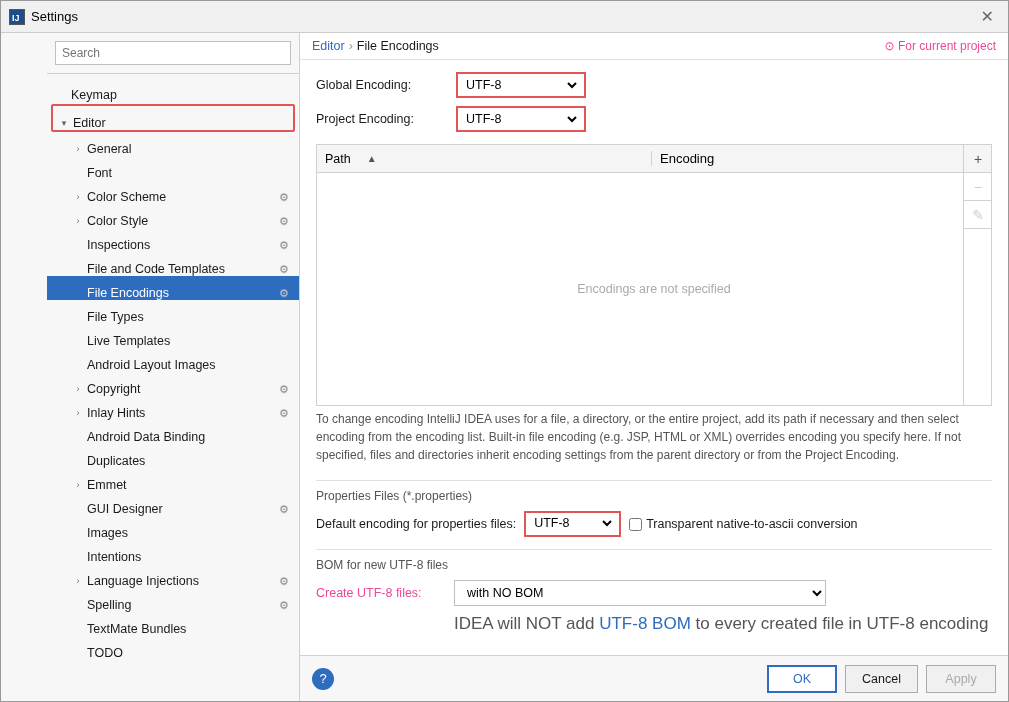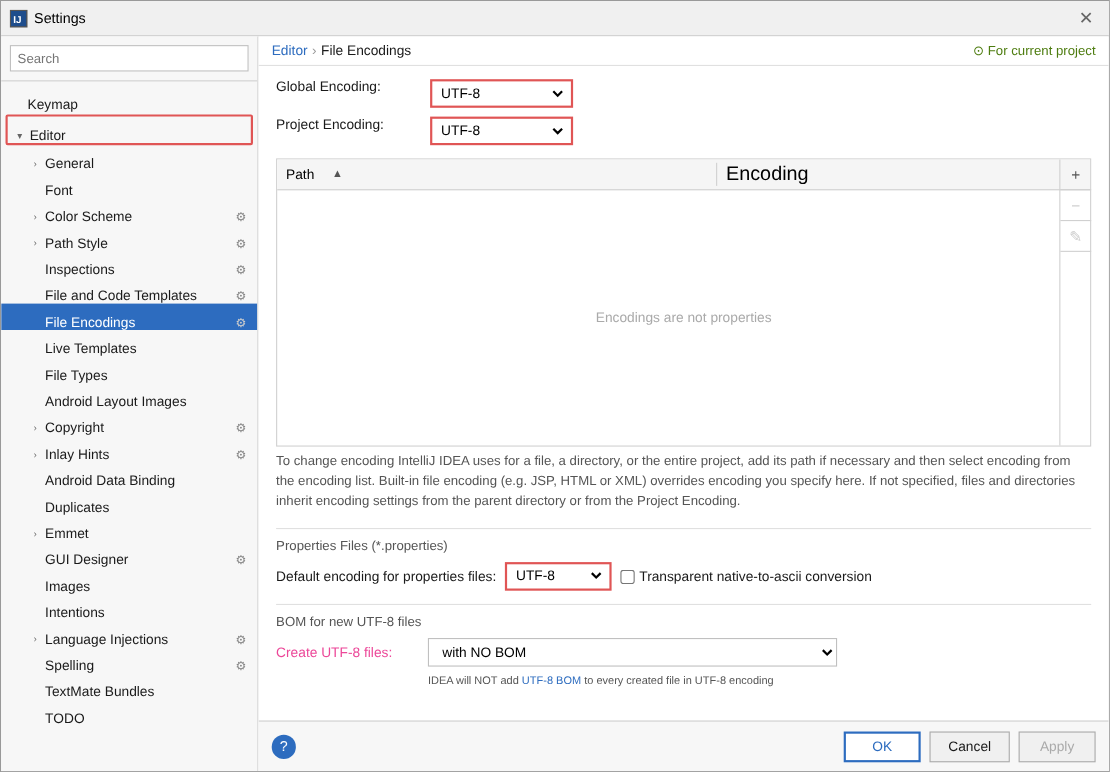--- a/index.html
+++ b/index.html
@@ -52,27 +52,28 @@
     }
     
     .content-area {
       display: flex;
       flex: 1;
       overflow: hidden;
     }
     
     
     .sidebar {
-      width: 234px;
+      width: 299px;
       background: #f7f7f7;
       border-right: 1px solid #d0d0d0;
       display: flex;
       flex-direction: column;
       overflow: hidden;
       flex-shrink: 0;
+      padding-left: 46px;
     }
     
     .search-box {
       padding: 8px;
       border-bottom: 1px solid #d0d0d0;
     }
     
     .search-input {
       width: 100%;
       height: 24px;
@@ -153,33 +154,33 @@
       font-size: 12.5px;
       color: #555;
     }
     
     .breadcrumb-link { color: #2d6cbf; cursor: pointer; }
     .breadcrumb-sep { color: #999; }
     .breadcrumb-current { color: #1a1a1a; font-weight: 500; }
     
     .breadcrumb-project-note {
       margin-left: auto;
-      color: #4d7c0f;
+      color: #ec4899;
       font-size: 12px;
     }
     
     .main-content {
       flex: 1;
       padding: 12px 16px;
       overflow-y: auto;
     }
     
     .form-row {
       display: flex;
-      align-items: flex-start;
+      align-items: center;
       margin-bottom: 8px;
     }
     
     .form-label {
       width: 140px;
       font-size: 12.5px;
       color: #1a1a1a;
       flex-shrink: 0;
     }
     
@@ -220,21 +221,21 @@
       display: flex;
       align-items: center;
       gap: 16px;
     }
     
     .sort-arrow { color: #555; font-size: 10px; }
     
     .table-col-encoding {
       width: 340px;
       padding: 0 8px;
-      font-size: 18px;
+      font-size: 13px;
       border-left: 1px solid #d0d0d0;
     }
     
     .table-body {
       flex: 1;
       display: flex;
       align-items: center;
       justify-content: center;
       color: #aaa;
       font-size: 12.5px;
@@ -344,21 +345,21 @@
       background: #fff;
       padding: 2px 8px;
       font-size: 12.5px;
       height: 26px;
       cursor: pointer;
       outline: none;
       width: 372px;
     }
     
     .bom-note {
-      font-size: 10px;
+      font-size: 17px;
       color: #555;
       padding-left: 138px;
     }
     
     .bom-link {
       color: #2d6cbf;
       text-decoration: none;
       cursor: pointer;
     }
     
@@ -476,21 +477,21 @@
         </div>
 
         <div class="tree-item tree-child">
           <span class="tree-expand">›</span>
           <span>Color Scheme</span>
           <span class="settings-icon">⚙</span>
         </div>
 
         <div class="tree-item tree-child">
           <span class="tree-expand">›</span>
-          <span>Path Style</span>
+          <span>Color Style</span>
           <span class="settings-icon">⚙</span>
         </div>
 
         <div class="tree-item tree-child">
           <span class="tree-expand"></span>
           <span>Inspections</span>
           <span class="settings-icon">⚙</span>
         </div>
 
         <div class="tree-item tree-child">
@@ -500,26 +501,26 @@
         </div>
 
         <div class="tree-item tree-child selected">
           <span class="tree-expand"></span>
           <span>File Encodings</span>
           <span class="settings-icon">⚙</span>
         </div>
 
         <div class="tree-item tree-child">
           <span class="tree-expand"></span>
+          <span>File Types</span>
+        </div>
+
+        <div class="tree-item tree-child">
+          <span class="tree-expand"></span>
           <span>Live Templates</span>
-        </div>
-
-        <div class="tree-item tree-child">
-          <span class="tree-expand"></span>
-          <span>File Types</span>
         </div>
 
         <div class="tree-item tree-child">
           <span class="tree-expand"></span>
           <span>Android Layout Images</span>
         </div>
 
         <div class="tree-item tree-child">
           <span class="tree-expand">›</span>
           <span>Copyright</span>
@@ -623,21 +624,21 @@
         <div class="table-wrap">
           <div class="table-main">
             <div class="table-header">
               <div class="table-col-path">
                 <span>Path</span>
                 <span class="sort-arrow">▲</span>
               </div>
               <div class="table-col-encoding">Encoding</div>
             </div>
             <div class="table-body">
-              <span>Encodings are not properties</span>
+              <span>Encodings are not specified</span>
             </div>
           </div>
           <div class="table-toolbar">
             <div class="toolbar-btn">+</div>
             <div class="toolbar-btn disabled">−</div>
             <div class="toolbar-btn disabled">✎</div>
           </div>
         </div>
 
         <p class="description-text">To change encoding IntelliJ IDEA uses for a file, a directory, or the entire project, add its path if necessary and then select encoding from the encoding list. Built-in file encoding (e.g. JSP, HTML or XML) overrides encoding you specify here. If not specified, files and directories inherit encoding settings from the parent directory or from the Project Encoding.</p>

